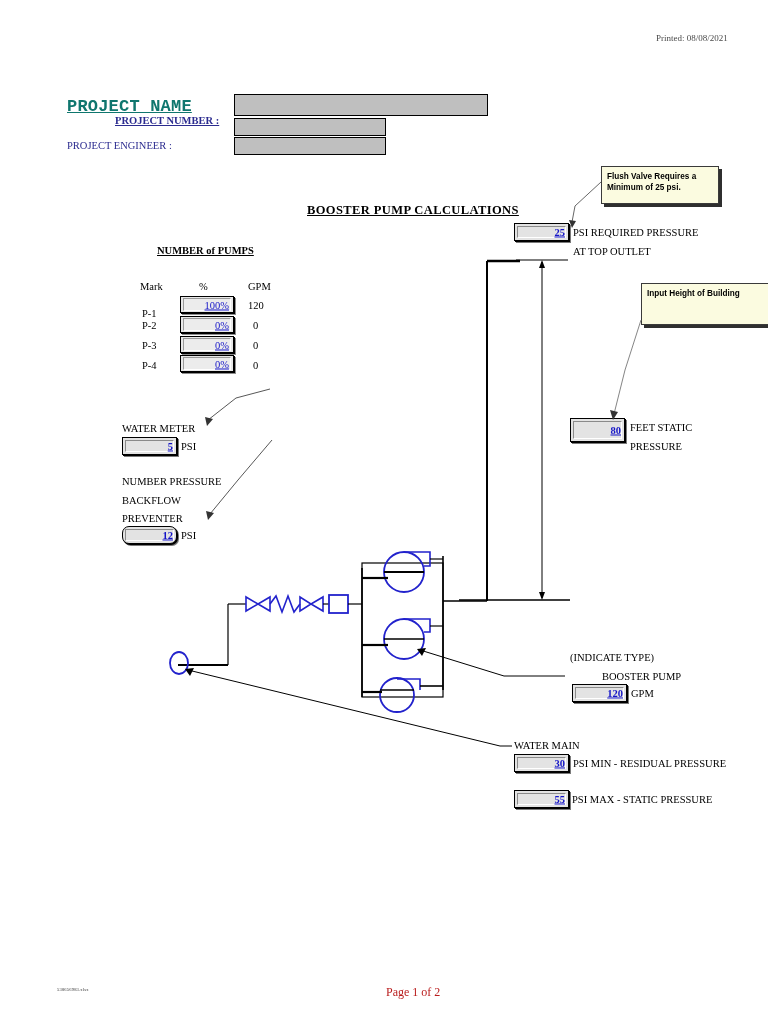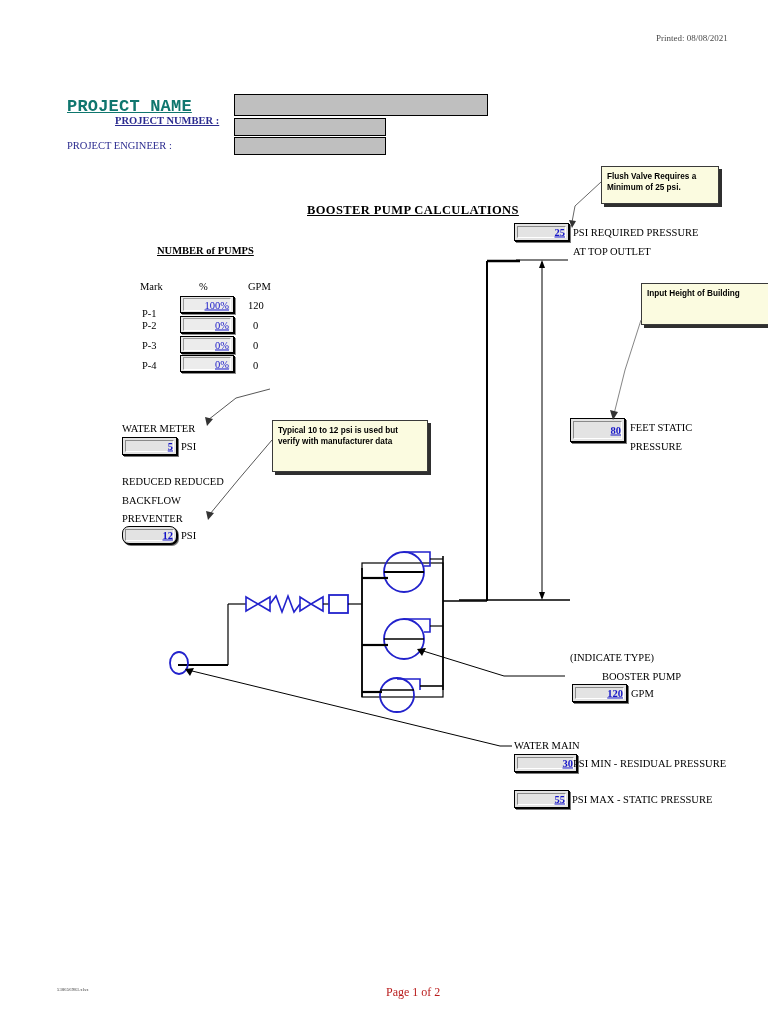--- a/index.html
+++ b/index.html
@@ -230,21 +230,20 @@
       <span class="pval">0%</span>
     </div>
     <div class="t med" style="left:253px; top:360px;">0</div>
   </div>
 
   <div class="note" style="left:601px; top:166px; width:118px; height:38px;">Flush Valve Requires a Minimum of 25 psi.</div>
 
   <div class="note" style="left:641px; top:283px; width:130px; height:42px;">Input Height of Building</div>
 
 
-  <div class="note" style="left:272px; top:420px; width:156px; height:52px;">Typical 10 to 12 psi is used but verify with manufacturer data</div>
 
   <div class="cell" style="left:514px; top:223px; width:55px; height:18px;">
     <div class="inner"></div>
     <span class="val">25</span>
   </div>
   <div class="t med" style="left:573px; top:227px;">PSI REQUIRED PRESSURE</div>
   <div class="t med" style="left:573px; top:246px;">AT TOP OUTLET</div>
 
   <div class="cell" style="left:570px; top:418px; width:55px; height:24px;">
     <div class="inner"></div>
@@ -253,40 +252,40 @@
   <div class="t med" style="left:630px; top:422px;">FEET STATIC</div>
   <div class="t med" style="left:630px; top:441px;">PRESSURE</div>
 
   <div class="t med" style="left:122px; top:423px;">WATER METER</div>
   <div class="cell" style="left:122px; top:437px; width:55px; height:18px;">
     <div class="inner"></div>
     <span class="val">5</span>
   </div>
   <div class="t med" style="left:181px; top:441px;">PSI</div>
 
-  <div class="t med" style="left:122px; top:476px;">REDUCED REDUCED</div>
+  <div class="t med" style="left:122px; top:476px;">NUMBER PRESSURE</div>
   <div class="t med" style="left:122px; top:495px;">BACKFLOW</div>
   <div class="t med" style="left:122px; top:513px;">PREVENTER</div>
   <div class="cell" style="left:122px; top:526px; width:55px; height:18px;border-radius:7px;">
     <div class="inner"></div>
     <span class="val">12</span>
   </div>
   <div class="t med" style="left:181px; top:530px;">PSI</div>
 
   <div class="t med" style="left:570px; top:652px;">(INDICATE TYPE)</div>
   <div class="t med" style="left:602px; top:671px;">BOOSTER PUMP</div>
   <div class="cell" style="left:572px; top:684px; width:55px; height:18px;">
     <div class="inner"></div>
     <span class="val">120</span>
   </div>
   <div class="t med" style="left:631px; top:688px;">GPM</div>
 
   <div class="t med" style="left:514px; top:740px;">WATER MAIN</div>
 
-  <div class="cell" style="left:514px; top:754px; width:63px; height:18px;">
+  <div class="cell" style="left:514px; top:754px; width:55px; height:18px;">
     <div class="inner"></div>
     <span class="val">30</span>
   </div>
   <div class="t med" style="left:573px; top:758px;">PSI MIN - RESIDUAL PRESSURE</div>
 
   <div class="cell" style="left:514px; top:790px; width:55px; height:18px;">
     <div class="inner"></div>
     <span class="val">55</span>
   </div>
   <div class="t med" style="left:572px; top:794px;">PSI MAX - STATIC PRESSURE</div>

